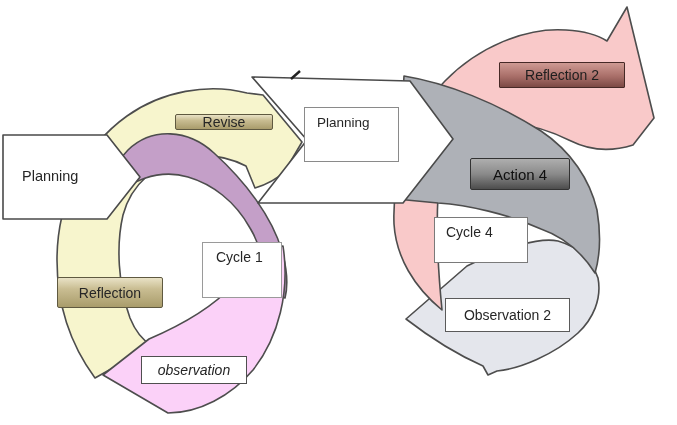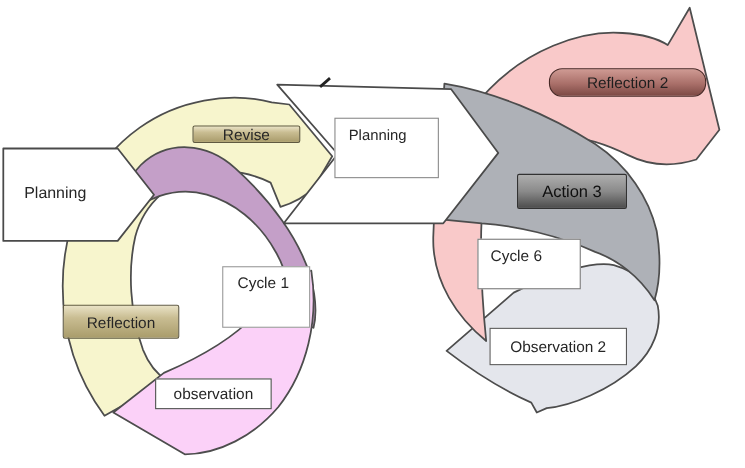--- a/index.html
+++ b/index.html
@@ -11,43 +11,43 @@
   svg.layer { position:absolute; left:0; top:0; width:677px; height:425px; }
 
   .lbl { position:absolute; display:flex; align-items:center; justify-content:center;
          font-size:14px; color:#262626; box-sizing:border-box; white-space:nowrap; }
 
   
   .wbox { position:absolute; background:#ffffff; box-sizing:border-box; }
   .planning-text    { left:6px;  top:160px; width:112px; height:32px; justify-content:flex-start; padding-left:16px; font-size:14.5px; }
   .cycle1-box       { left:202px; top:242px; width:80px; height:56px; border:1.2px solid #9a9a9a; }
   .cycle1-box .t    { position:absolute; left:13px; top:6px; font-size:14px; }
-  .observation-box  { left:141px; top:344px; width:106px; height:28px; border:1.5px solid #4f4f4f; }
+  .observation-box  { left:141px; top:356px; width:106px; height:28px; border:1.5px solid #4f4f4f;font-style:italic; }
   .planrev-box      { left:304px; top:107px; width:95px;  height:55px; border:1.2px solid #8a8a8a;
                       font-size:13.5px; line-height:24px; padding:3px 0 0 12px; }
   .cycle2-box       { left:434px; top:217px; width:94px;  height:46px; border:1.2px solid #7a7a7a; }
   .cycle2-box .t    { position:absolute; left:11px; top:6px; font-size:14px; }
   .observation2-box { left:445px; top:298px; width:125px; height:34px; border:1.5px solid #5a5a5a;justify-content:center; }
 
   
   .btn-tan {
     background:linear-gradient(180deg,#e9e2c6 0%, #c9bd92 38%, #a99c6b 100%);
     border:1.6px solid #5f5940; border-radius:2px;
   }
   .revise-btn     { left:175px; top:114px; width:98px;  height:16px; }
   .reflection-btn { left:57px;  top:277px; width:106px; height:31px; }
   .action-lbl {
     left:154px; top:189px; width:76px; height:26px;
     background:linear-gradient(180deg,#efa9e1 0%, #fbeaf7 72%, #f2d4ec 100%);
     border:1px solid #ecc9e4;
   }
   .reflection2-btn {
-    left:499px; top:62px; width:143px; height:26px;
+    left:499px; top:62px; width:126px; height:26px;
     background:linear-gradient(180deg,#cf9a93 0%, #a96f69 55%, #7c4944 100%);
-    border:1.6px solid #462926; border-radius:12px; color:#1e1e1e;
+    border:1.6px solid #462926; border-radius:1px; color:#1e1e1e;
   }
   .action2-btn {
     left:470px; top:158px; width:100px; height:32px;
     background:linear-gradient(180deg,#aeaeae 0%, #8a8a8a 50%, #4d4d4d 100%);
     border:1.6px solid #323232; border-radius:2px; color:#0f0f0f; font-size:15px;
   }
 </style>
 </head>
 <body>
 
@@ -154,24 +154,24 @@
 
   <div class="wbox planrev-box">
     <div>Planning</div>
   </div>
 
   <div class="lbl reflection2-btn">
     <span>Reflection 2</span>
   </div>
 
   <div class="lbl action2-btn">
-    <span>Action 3</span>
+    <span>Action 4</span>
   </div>
 
   <div class="wbox cycle2-box">
-    <span class="t">Cycle 6</span>
+    <span class="t">Cycle 4</span>
   </div>
 
   <div class="lbl wbox observation2-box">
     <span>Observation 2</span>
   </div>
 
 </div>
 
 </body></html>

